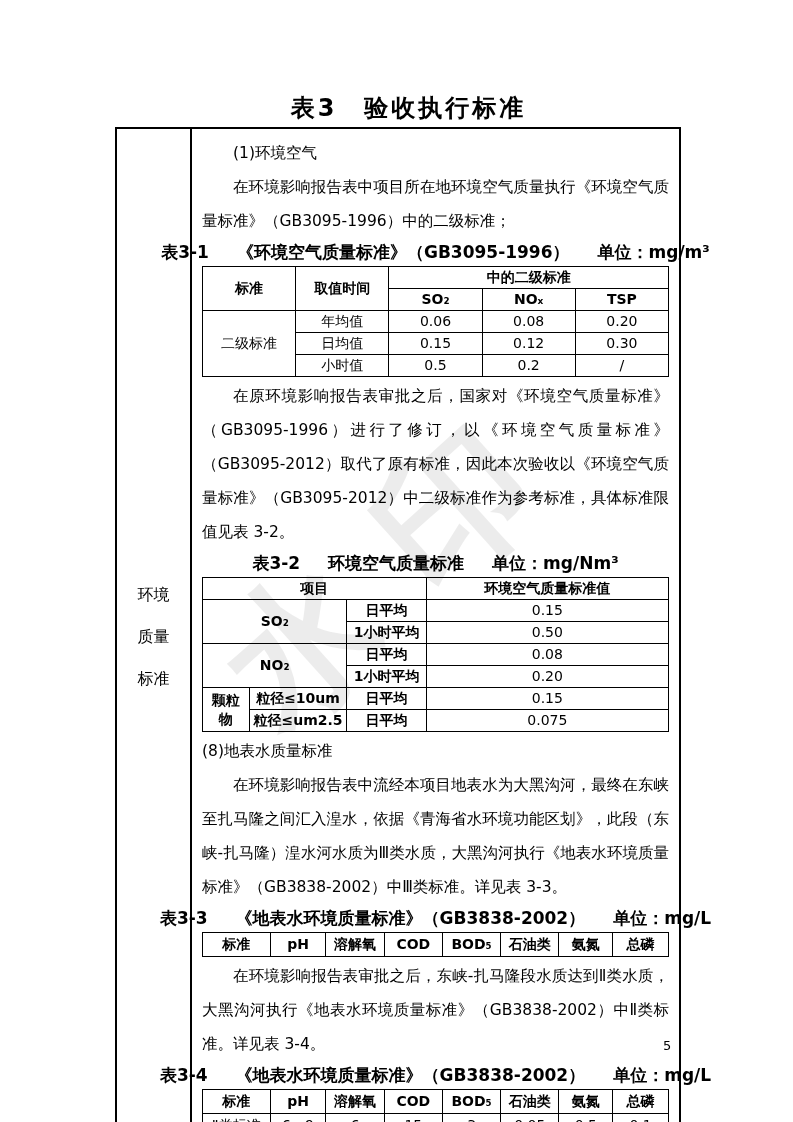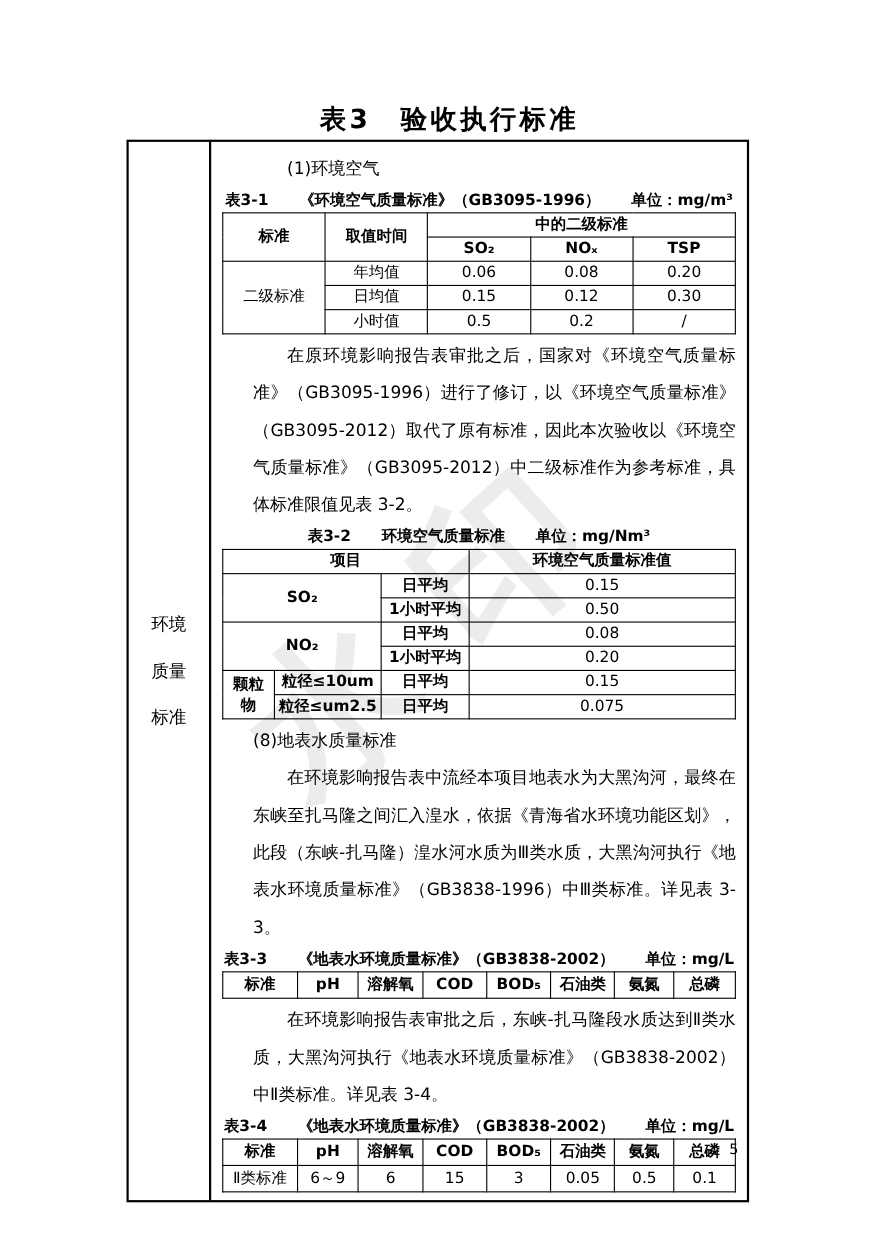--- a/index.html
+++ b/index.html
@@ -25,25 +25,25 @@
   .frame {
     position:absolute; left:115px; top:127px; width:566px;
     border:2px solid #000; display:flex; z-index:2; background:transparent;
   }
   .side-cell {
     width:75px; border-right:2px solid #000; flex:none;
     display:flex; flex-direction:column; justify-content:center; align-items:center;
     gap:21px; font-size:16px;
   }
   .main-cell { flex:1; padding:7px 10px 5px 10px; min-width:0; }
-  .para { font-size:15.5px; line-height:34px; text-align:justify;margin-left:28px; }
+  .para { font-size:15.5px; line-height:34px; text-align:justify; }
   .indent { text-indent:2em; }
   .caption {
     display:flex; justify-content:center; align-items:baseline; gap:28px;
-    font-weight:bold; font-size:14px; margin:3px 0 2px 0; white-space:nowrap;
+    font-weight:bold; font-size:17px; margin:3px 0 2px 0; white-space:nowrap;
   }
   table {
     border-collapse:collapse; width:100%; table-layout:fixed;
     border:1.5px solid #000; font-size:14px; margin:0 auto 2px auto;
   }
   td {
     border:1px solid #000; text-align:center; vertical-align:middle;
     padding:1px 2px; height:21px; line-height:19px; overflow:hidden;
   }
   td.b { font-weight:bold; }
@@ -61,20 +61,21 @@
 
   <div class="side-cell">
     <div>环境</div>
     <div>质量</div>
     <div>标准</div>
   </div>
 
   <div class="main-cell">
 
     <div class="para indent">(1)环境空气</div>
+    <div class="para indent">在环境影响报告表中项目所在地环境空气质量执行《环境空气质量标准》（GB3095-1996）中的二级标准；</div>
 
     <div class="caption">
       <span>表3-1</span>
       <span>《环境空气质量标准》（GB3095-1996）</span>
       <span>单位：mg/m³</span>
     </div>
 
     <table class="t31">
       <colgroup>
           <col style="width:20%">
@@ -162,21 +163,21 @@
       </tr>
       <tr>
         <td class="b">粒径≤um2.5</td>
         <td class="b">日平均</td>
         <td>0.075</td>
       </tr>
     </tbody>
       </table>
 
     <div class="para">(8)地表水质量标准</div>
-    <div class="para indent">在环境影响报告表中流经本项目地表水为大黑沟河，最终在东峡至扎马隆之间汇入湟水，依据《青海省水环境功能区划》，此段（东峡-扎马隆）湟水河水质为Ⅲ类水质，大黑沟河执行《地表水环境质量标准》（GB3838-1996）中Ⅲ类标准。详见表 3-3。</div>
+    <div class="para indent">在环境影响报告表中流经本项目地表水为大黑沟河，最终在东峡至扎马隆之间汇入湟水，依据《青海省水环境功能区划》，此段（东峡-扎马隆）湟水河水质为Ⅲ类水质，大黑沟河执行《地表水环境质量标准》（GB3838-2002）中Ⅲ类标准。详见表 3-3。</div>
 
     <div class="caption">
       <span>表3-3</span>
       <span>《地表水环境质量标准》（GB3838-2002）</span>
       <span>单位：mg/L</span>
     </div>
 
     <table class="t33">
       <colgroup>
           <col style="width:14.5%">

